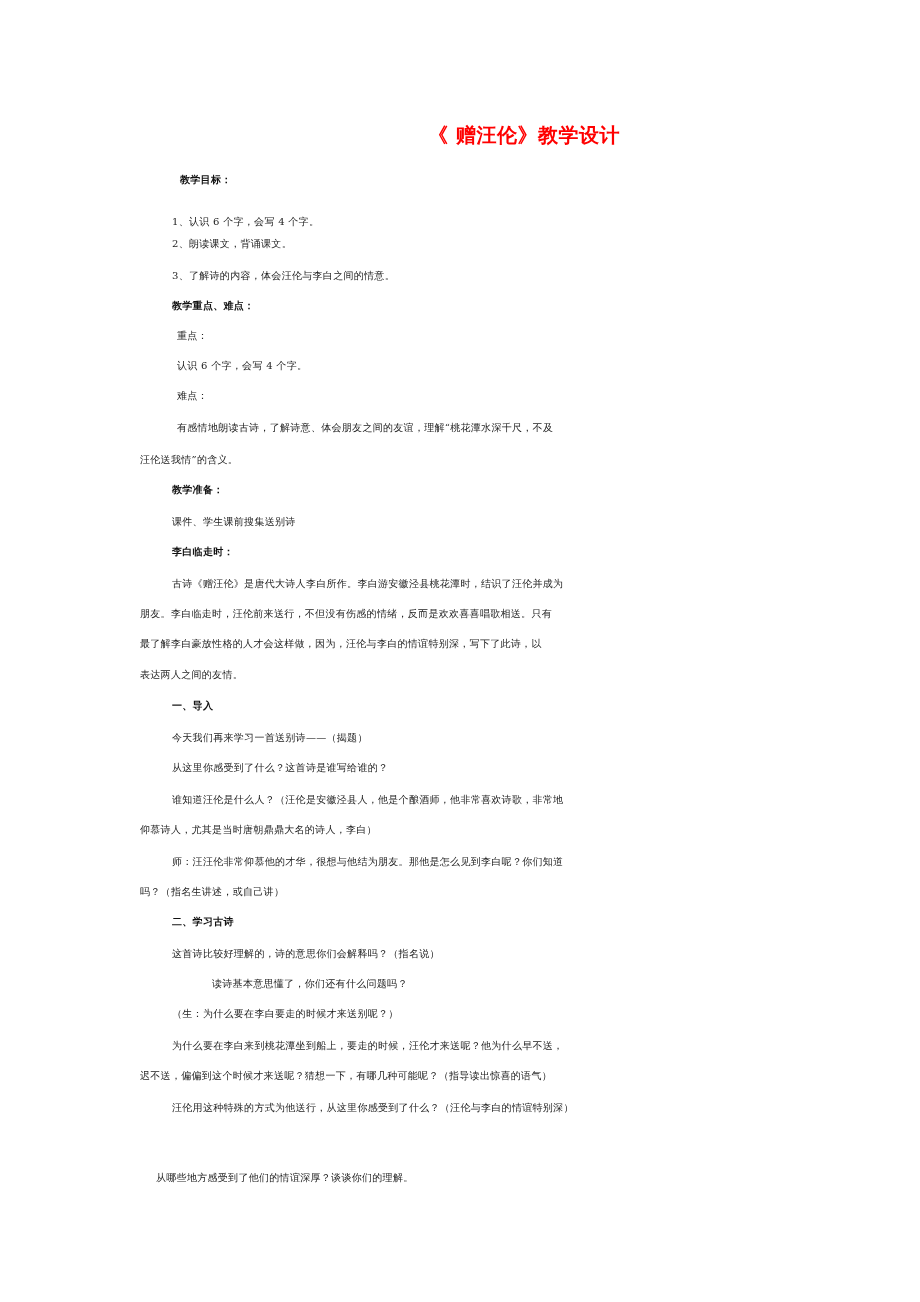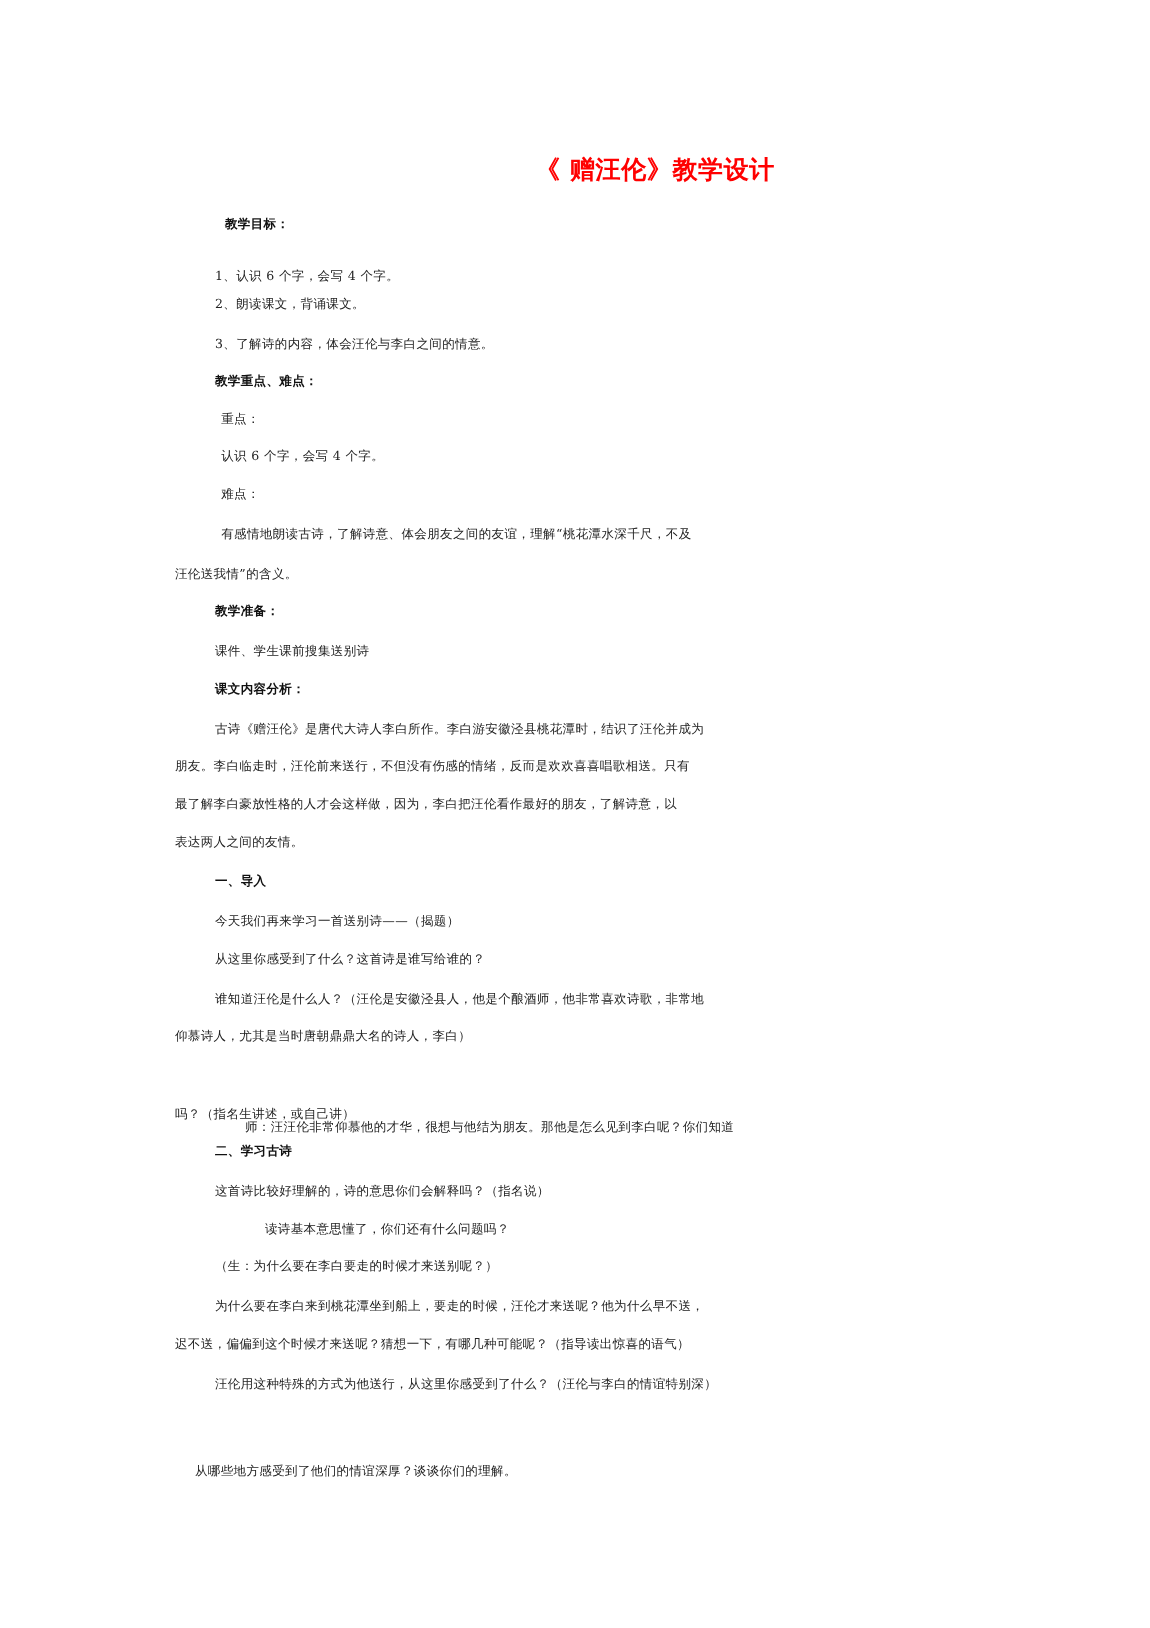--- a/index.html
+++ b/index.html
@@ -25,32 +25,32 @@
   <div class="line h" style="left:172px; top:296px;">教学重点、难点：</div>
   <div class="line" style="left:177px; top:326px;">重点：</div>
   <div class="line" style="left:177px; top:356px;text-align:right;">认识 6 个字，会写 4 个字。</div>
   <div class="line" style="left:177px; top:386px;">难点：</div>
   <div class="line" style="left:177px; top:418px;">有感情地朗读古诗，了解诗意、体会朋友之间的友谊，理解“桃花潭水深千尺，不及</div>
   <div class="line" style="left:140px; top:450px;">汪伦送我情”的含义。</div>
 
   <div class="line h" style="left:172px; top:480px;">教学准备：</div>
   <div class="line" style="left:172px; top:512px;">课件、学生课前搜集送别诗</div>
 
-  <div class="line h" style="left:172px; top:542px;">课文内容分析：</div>
+  <div class="line h" style="left:172px; top:542px;">李白临走时：</div>
   <div class="line" style="left:172px; top:574px;">古诗《赠汪伦》是唐代大诗人李白所作。李白游安徽泾县桃花潭时，结识了汪伦并成为</div>
   <div class="line" style="left:140px; top:604px;">朋友。李白临走时，汪伦前来送行，不但没有伤感的情绪，反而是欢欢喜喜唱歌相送。只有</div>
-  <div class="line" style="left:140px; top:634px;">最了解李白豪放性格的人才会这样做，因为，李白把汪伦看作最好的朋友，了解诗意，以</div>
+  <div class="line" style="left:140px; top:634px;">最了解李白豪放性格的人才会这样做，因为，汪伦与李白的情谊特别深，写下了此诗，以</div>
   <div class="line" style="left:140px; top:665px;">表达两人之间的友情。</div>
 
   <div class="line h" style="left:172px; top:696px;">一、导入</div>
   <div class="line" style="left:172px; top:728px;">今天我们再来学习一首送别诗——（揭题）</div>
   <div class="line" style="left:172px; top:758px;">从这里你感受到了什么？这首诗是谁写给谁的？</div>
   <div class="line" style="left:172px; top:790px;">谁知道汪伦是什么人？（汪伦是安徽泾县人，他是个酿酒师，他非常喜欢诗歌，非常地</div>
   <div class="line" style="left:140px; top:820px;">仰慕诗人，尤其是当时唐朝鼎鼎大名的诗人，李白）</div>
-  <div class="line" style="left:172px; top:893px;margin-left:24px;">师：汪汪伦非常仰慕他的才华，很想与他结为朋友。那他是怎么见到李白呢？你们知道</div>
+  <div class="line" style="left:172px; top:852px;">师：汪汪伦非常仰慕他的才华，很想与他结为朋友。那他是怎么见到李白呢？你们知道</div>
   <div class="line" style="left:140px; top:882px;">吗？（指名生讲述，或自己讲）</div>
 
   <div class="line h" style="left:172px; top:912px;">二、学习古诗</div>
   <div class="line" style="left:172px; top:944px;">这首诗比较好理解的，诗的意思你们会解释吗？（指名说）</div>
   <div class="line" style="left:172px; top:974px;margin-left:40px;">读诗基本意思懂了，你们还有什么问题吗？</div>
   <div class="line" style="left:172px; top:1004px;">（生：为什么要在李白要走的时候才来送别呢？）</div>
   <div class="line" style="left:172px; top:1036px;">为什么要在李白来到桃花潭坐到船上，要走的时候，汪伦才来送呢？他为什么早不送，</div>
   <div class="line" style="left:140px; top:1066px;">迟不送，偏偏到这个时候才来送呢？猜想一下，有哪几种可能呢？（指导读出惊喜的语气）</div>
   <div class="line" style="left:172px; top:1098px;">汪伦用这种特殊的方式为他送行，从这里你感受到了什么？（汪伦与李白的情谊特别深）</div>
   <div class="line" style="left:140px; top:1168px;margin-left:16px;">从哪些地方感受到了他们的情谊深厚？谈谈你们的理解。</div>

